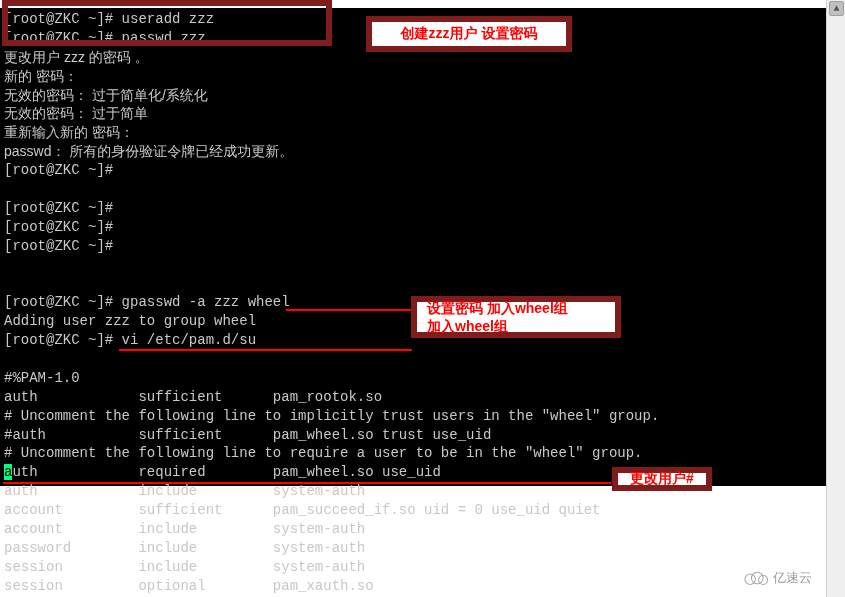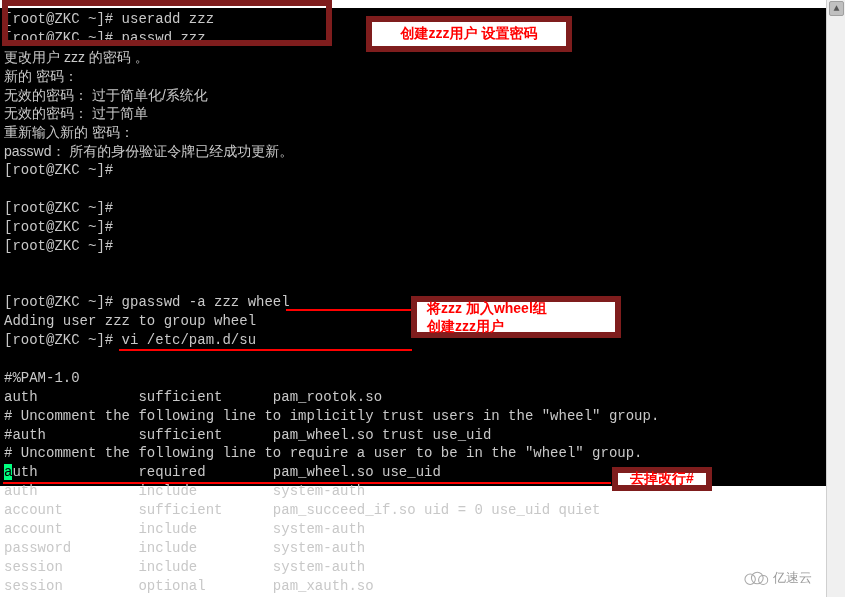--- a/index.html
+++ b/index.html
@@ -169,28 +169,28 @@
 <div class="box-red box-top"></div>
 
 <div class="box-red box-callout1">
   <span>创建zzz用户 设置密码</span>
 </div>
 
 <div class="red-line redline1"></div>
 <div class="red-line redline2"></div>
 
 <div class="box-red box-callout2">
-  <span>将zzz 加入wheel组</span>
-  <span>创建zzz用户</span>
+  <span>设置密码 加入wheel组</span>
+  <span>加入wheel组</span>
 </div>
 
 <div class="red-line redline-full"></div>
 
 <div class="box-red box-callout3">
-  <span>去掉改行#</span>
+  <span>更改用户#</span>
 </div>
 
 <div class="scrollbar">
   <div class="scroll-thumb">
     <span>▲</span>
   </div>
 </div>
 
 <div class="watermark">
   <svg class="wm-icon" viewBox="0 0 40 24">

